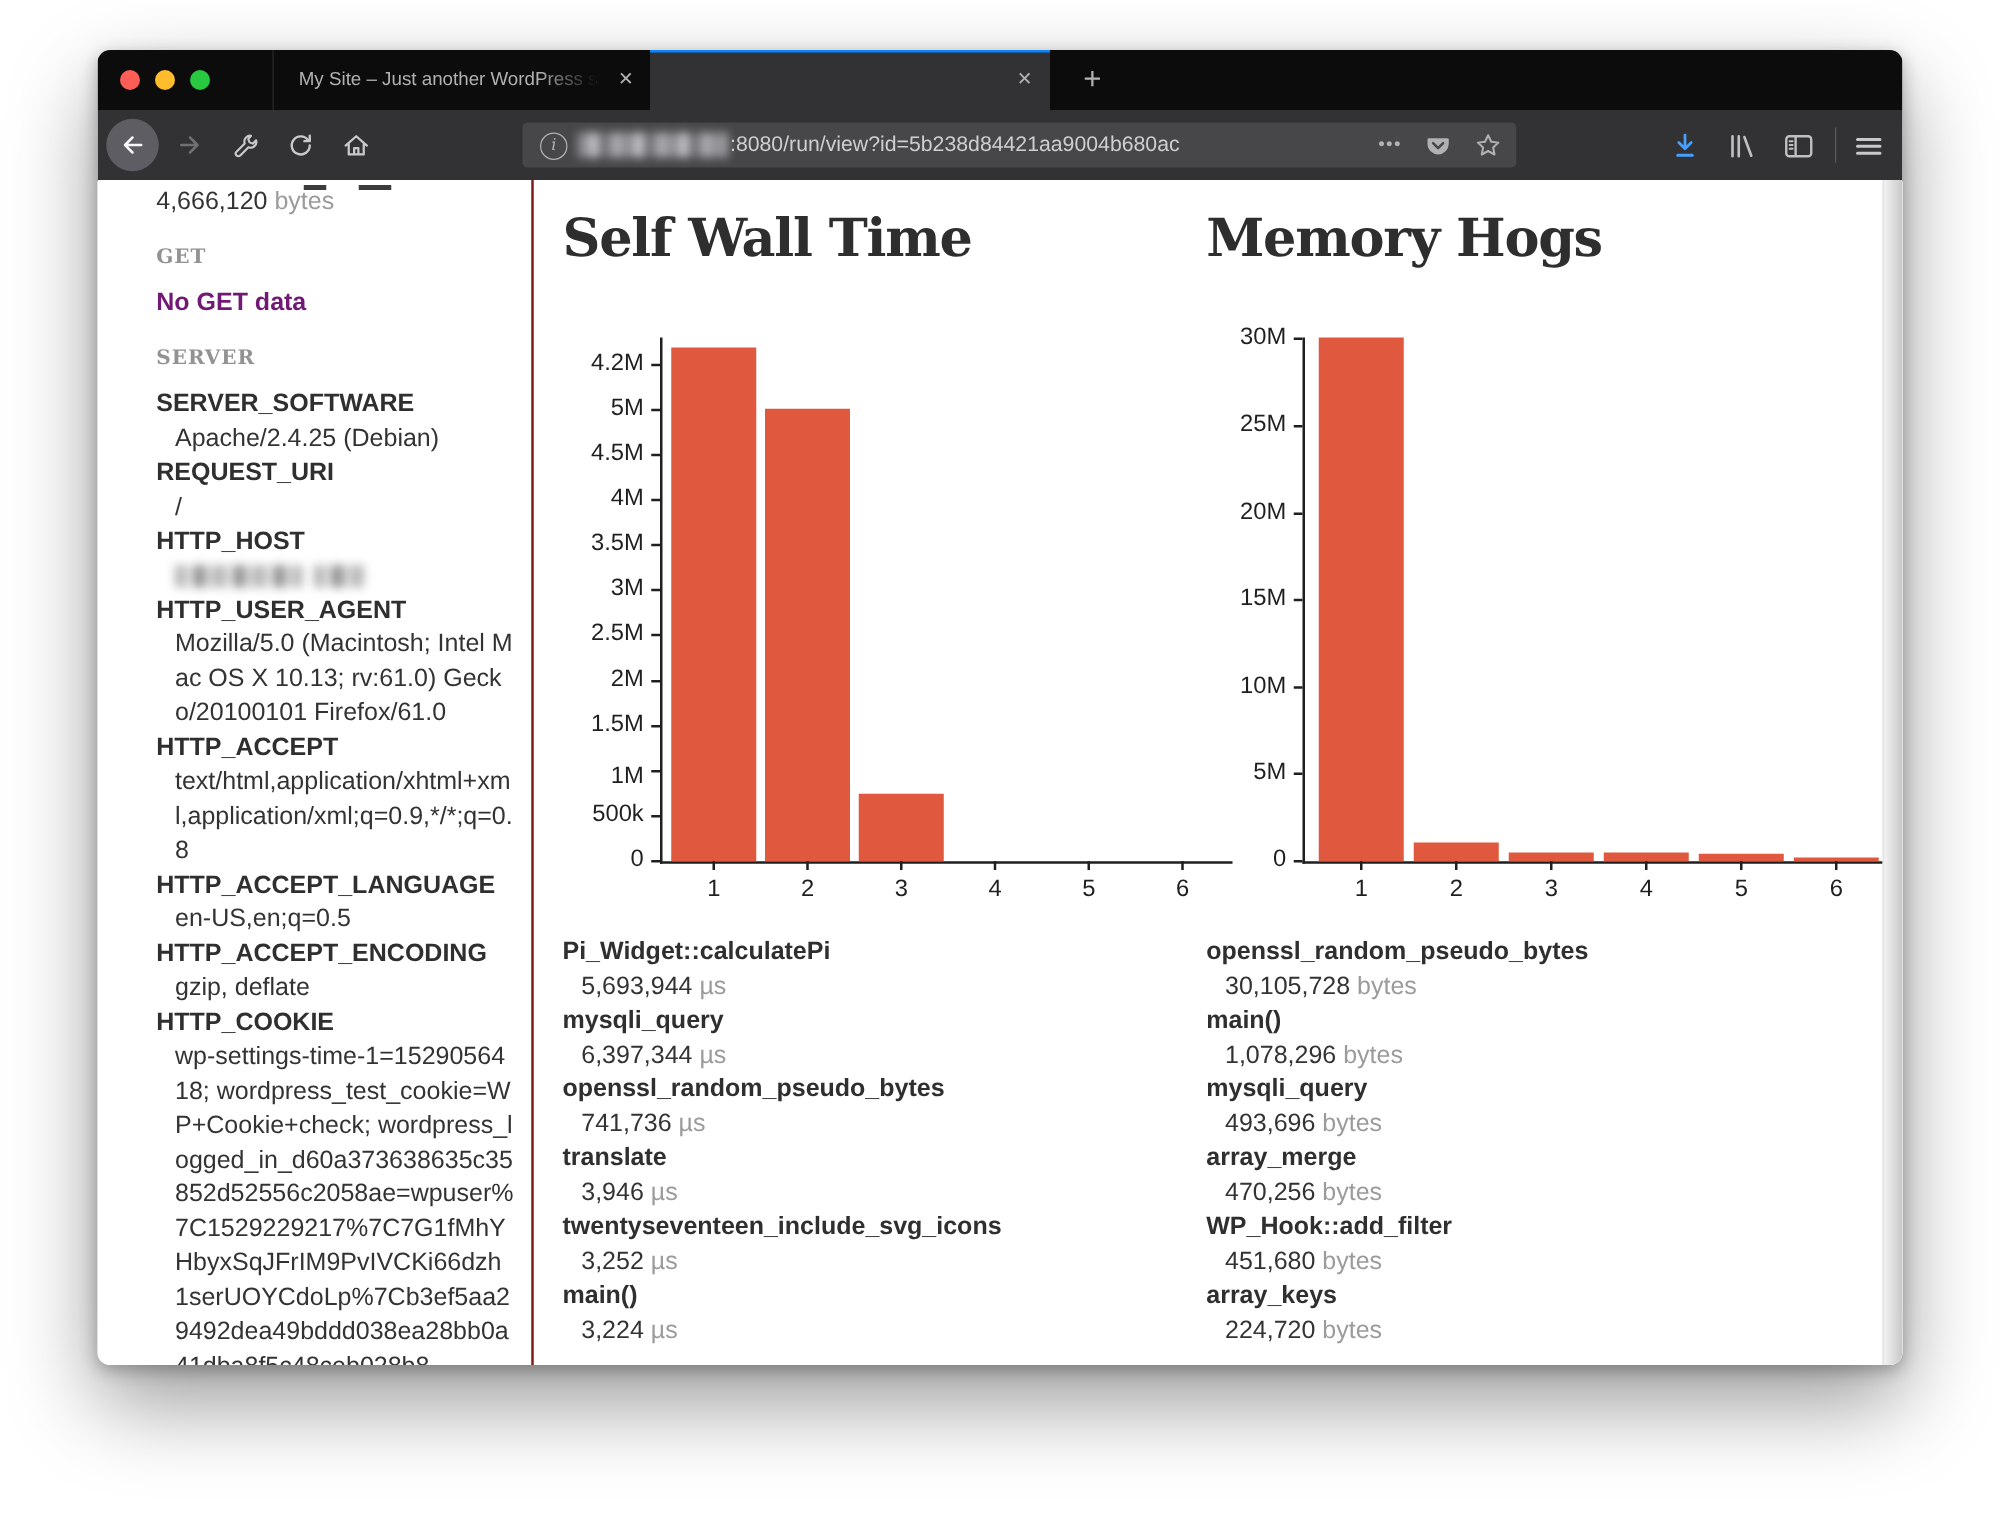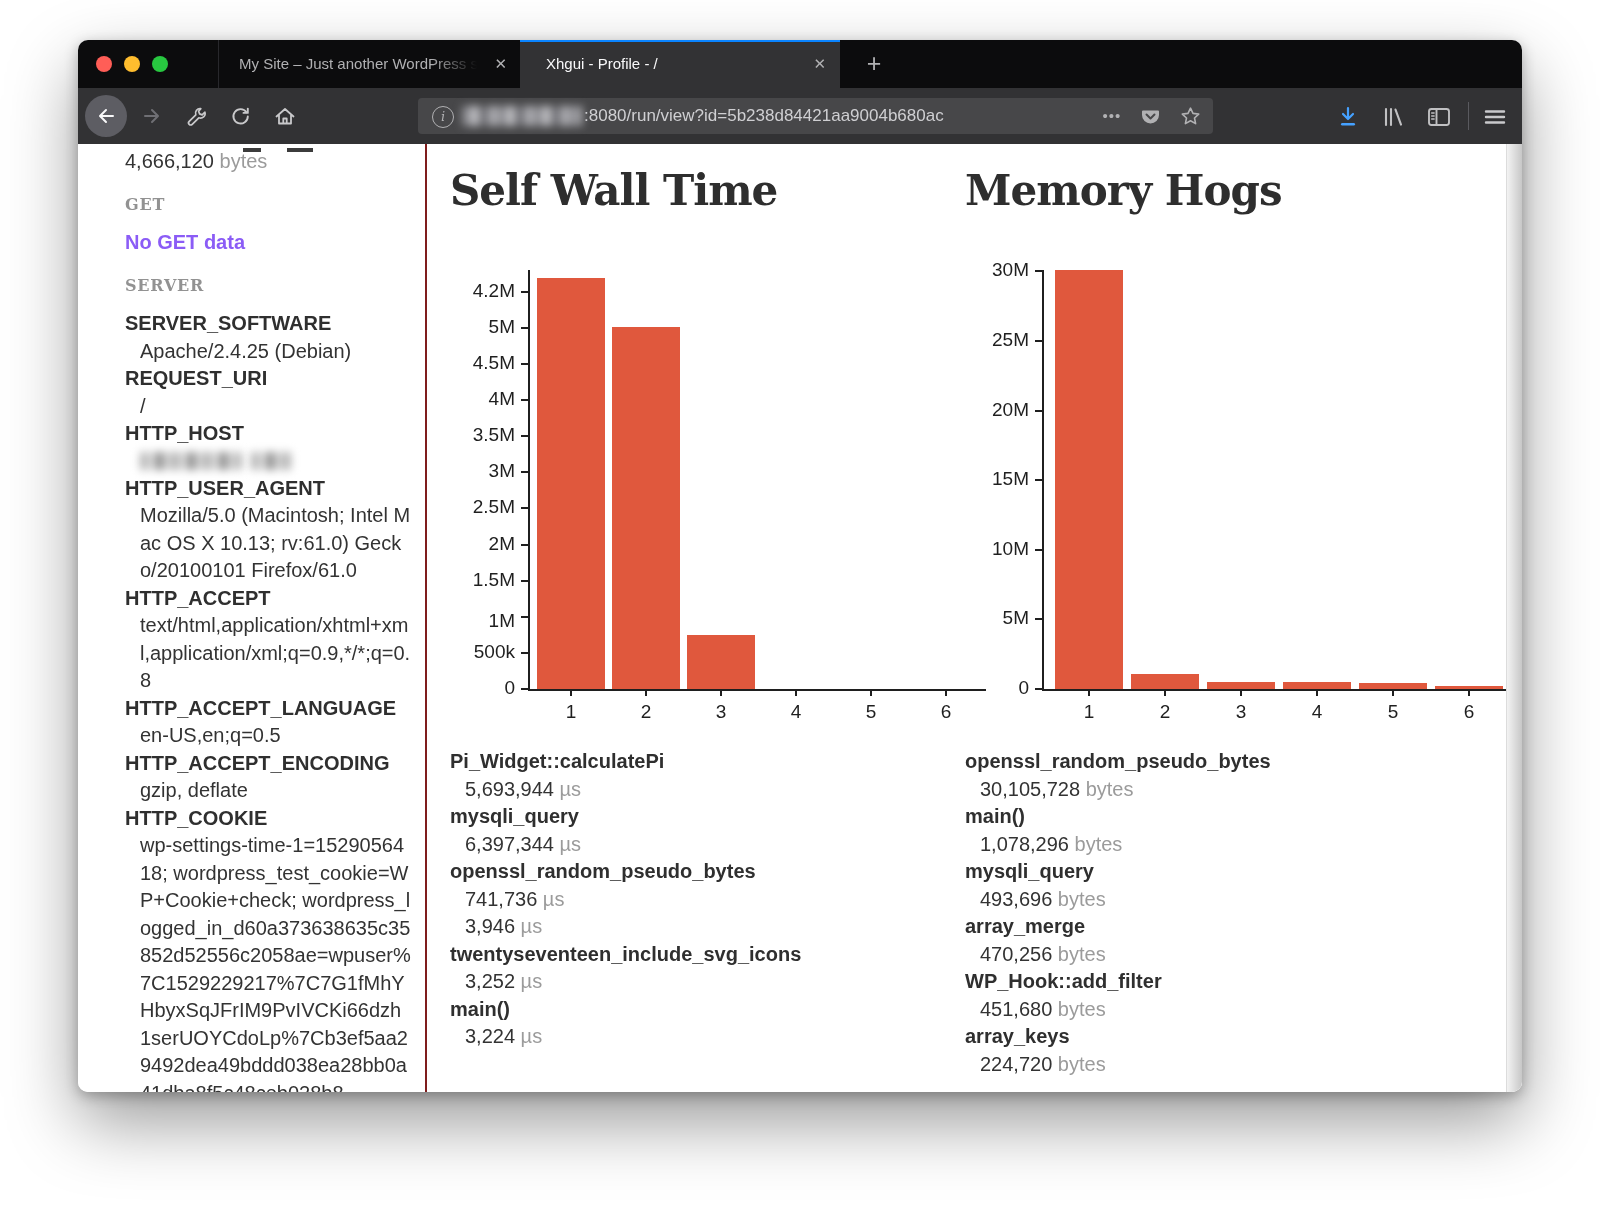--- a/index.html
+++ b/index.html
@@ -45,21 +45,21 @@
   .scrollstrip{position:absolute;right:0;top:0;width:15px;height:100%;
     background:linear-gradient(to right,#f3f3f3,#c7c7c7);border-left:1px solid #dcdcdc;}
   
   .sidebar{position:absolute;left:0;top:0;width:347px;height:100%;border-right:2px solid #7f1d1d;}
   .sidebar-inner{position:absolute;left:47px;top:4px;width:286px;font-size:20px;line-height:27.5px;color:#333;}
   .artifact{position:absolute;background:#3c3c3c;height:4px;top:0;}
   .sb-num{color:#333;}
   .unit{color:#9b9b9b;}
   .sb-heading{font-family:"DejaVu Serif",serif;font-weight:bold;font-size:16px;color:#929292;
     letter-spacing:.8px;margin:15px 0 11px;}
-  .sb-bold{font-weight:bold;color:#8b5cf6;}
+  .sb-bold{font-weight:bold;color:#701a75;}
   .sb-key{font-weight:bold;color:#2f2f2f;}
   .sb-val{padding-left:15px;word-break:break-all;color:#333;}
   .blur-host{display:flex;gap:9px;padding-left:15px;height:27px;align-items:center;}
   .blur-host span{display:inline-block;height:18px;border-radius:2px;
     background:repeating-linear-gradient(90deg,#b5b5b5 0 8px,#e4e4e4 8px 15px,#8f8f8f 15px 23px,#d2d2d2 23px 32px);
     filter:blur(4px);}
   
   .main{position:absolute;left:348px;top:0;width:1081px;height:100%;}
   .chart-title{position:absolute;top:22px;font-family:"DejaVu Serif",serif;font-weight:bold;
     font-size:42px;color:#2e2e2e;letter-spacing:-1px;white-space:nowrap;}
@@ -87,21 +87,20 @@
     <div class="light" style="left:46px;background:#ffbd2e"></div>
     <div class="light" style="left:74px;background:#28c840"></div>
 
     <div class="tab tab-inactive">
       <div class="tab-title">My Site – Just another WordPress si</div>
       <div class="tab-fade"></div>
       <div class="tab-close">✕</div>
     </div>
 
     <div class="tab tab-active">
-      <div class="tab-title" style="left:26px">Xhgui - Profile - /</div>
       <div class="tab-close">✕</div>
     </div>
 
     <div class="newtab">+</div>
   </div>
 
   <div class="navbar">
     <div class="backcircle">
       <svg width="20" height="20" viewBox="0 0 20 20">
         <path d="M17 10 H4.5 M10 4 l-6 6 6 6" fill="none" stroke="#f9f9fa" stroke-width="2" stroke-linecap="round" stroke-linejoin="round"></path>
@@ -295,20 +294,21 @@
           <div class="xlabel" style="left: 404px; top: 431px;">6</div>
         </div>
 
       <div class="fnlist" id="list0" style="left:24px">
           <div class="fn-name">Pi_Widget::calculatePi</div>
           <div class="fn-val"><span class="sb-num">5,693,944</span><span class="unit"> µs</span></div>
           <div class="fn-name">mysqli_query</div>
           <div class="fn-val"><span class="sb-num">6,397,344</span><span class="unit"> µs</span></div>
           <div class="fn-name">openssl_random_pseudo_bytes</div>
           <div class="fn-val"><span class="sb-num">741,736</span><span class="unit"> µs</span></div>
+          <div class="fn-name">translate</div>
           <div class="fn-val"><span class="sb-num">3,946</span><span class="unit"> µs</span></div>
           <div class="fn-name">twentyseventeen_include_svg_icons</div>
           <div class="fn-val"><span class="sb-num">3,252</span><span class="unit"> µs</span></div>
           <div class="fn-name">main()</div>
           <div class="fn-val"><span class="sb-num">3,224</span><span class="unit"> µs</span></div>
         </div>
       <div class="fnlist" id="list1" style="left:539px">
           <div class="fn-name">openssl_random_pseudo_bytes</div>
           <div class="fn-val"><span class="sb-num">30,105,728</span><span class="unit"> bytes</span></div>
           <div class="fn-name">main()</div>

